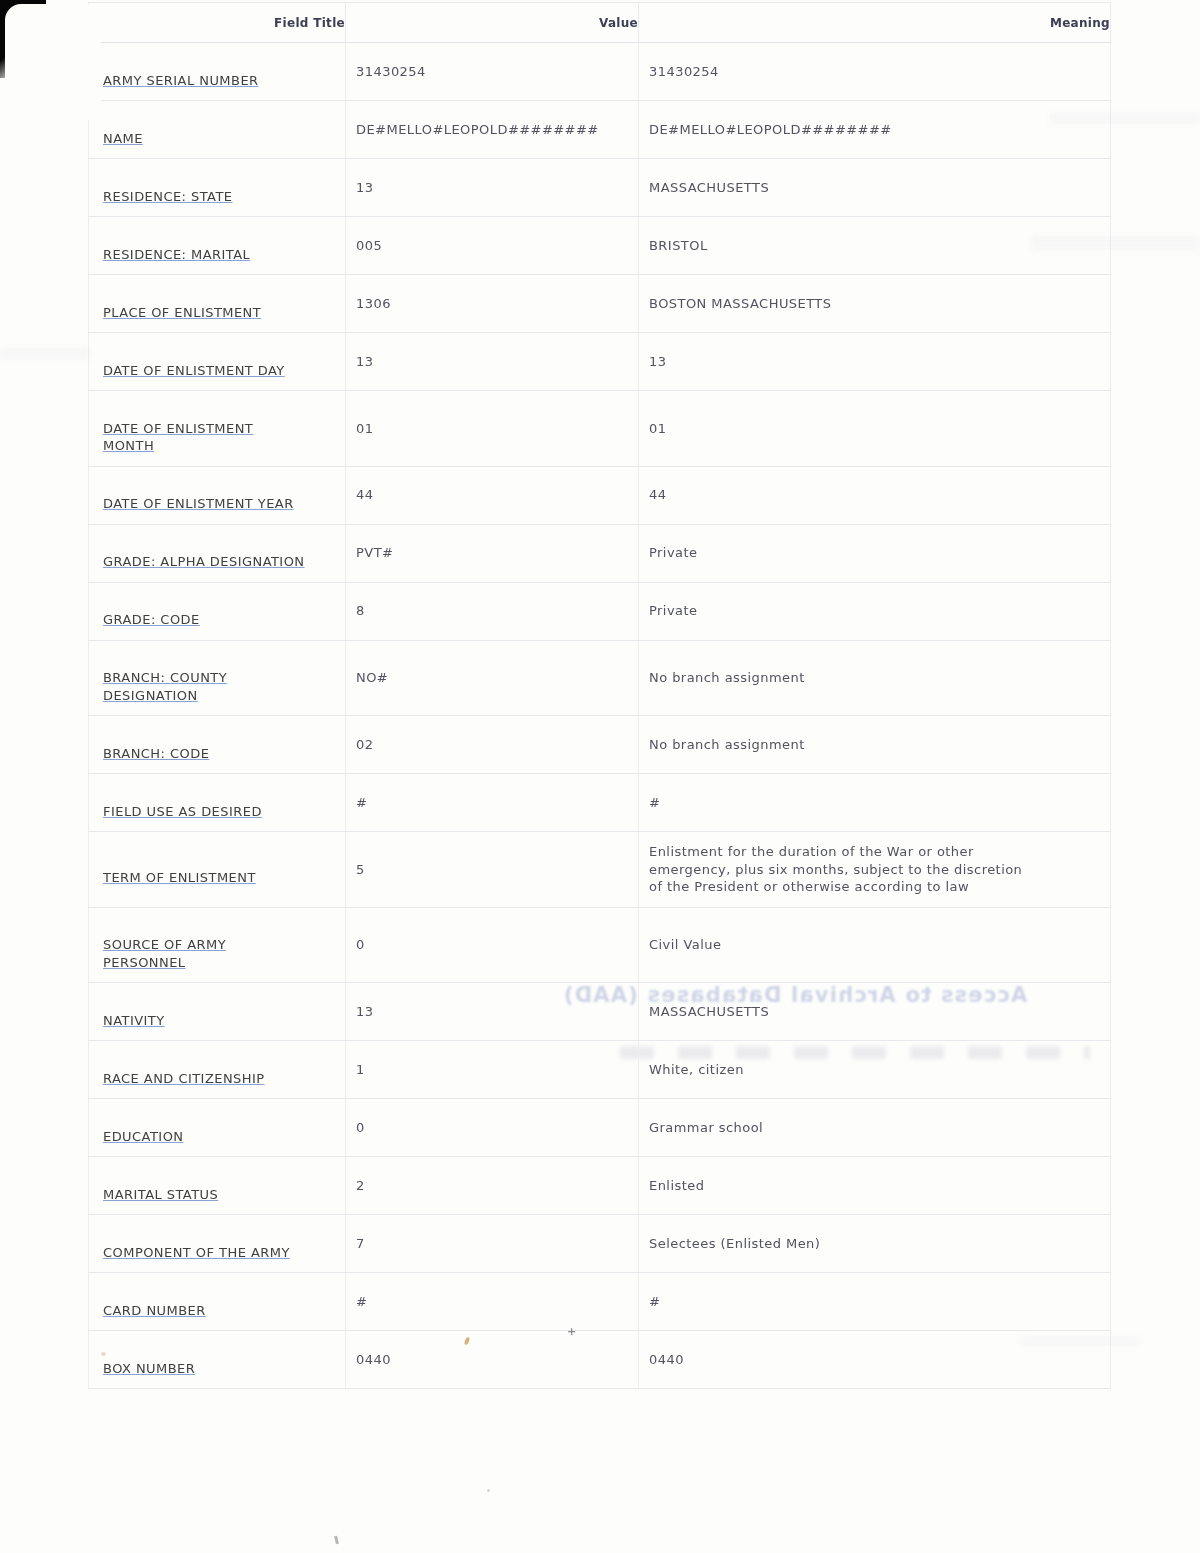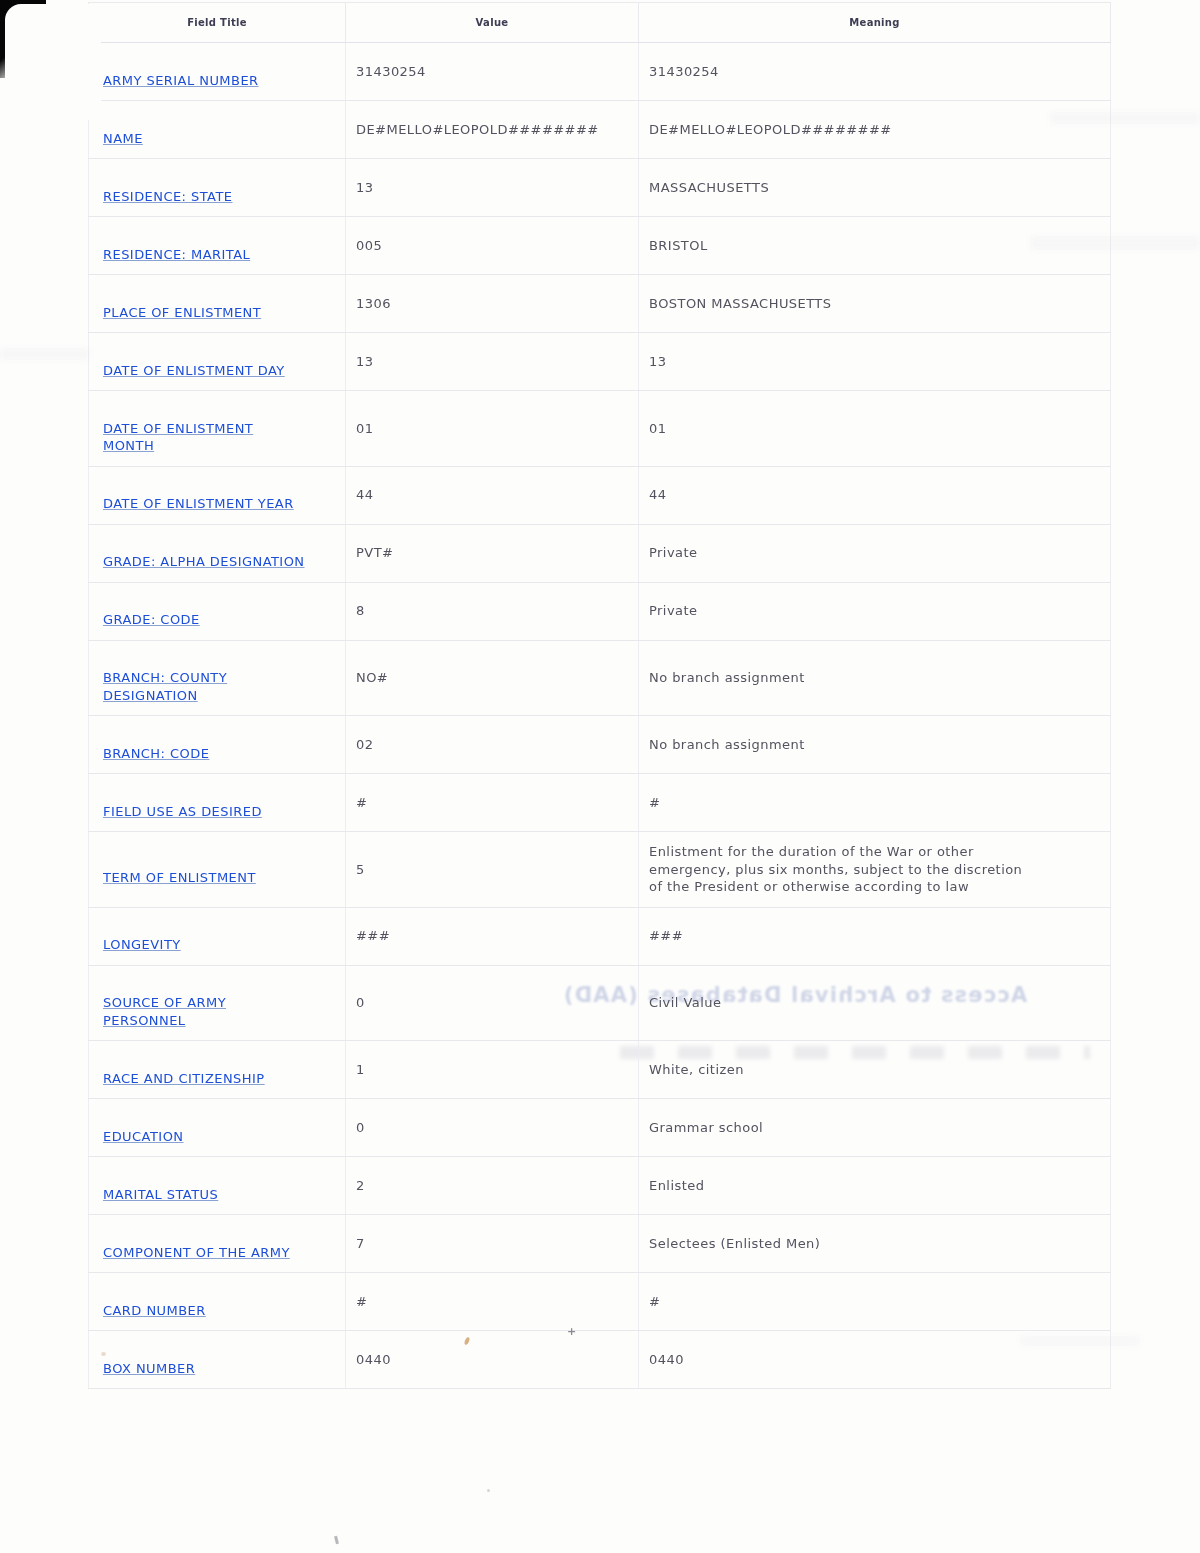--- a/index.html
+++ b/index.html
@@ -35,37 +35,37 @@
   table.aad-table {
     position:absolute; left:88px; top:2px; width:1022px;
     border-collapse:collapse; table-layout:fixed;
   }
   col.c-field   { width:257px; }
   col.c-value   { width:293px; }
   col.c-meaning { width:472px; }
 
   th {
     height:40px;
-    font-size:10px; font-weight:bold; letter-spacing:0.3px;
-    color:#3d3d54; text-align:center; vertical-align:middle;
+    font-size:12px; font-weight:bold; letter-spacing:0.3px;
+    color:#3d3d54; text-align:right; vertical-align:middle;
     border:1px solid #e9e9ee; border-bottom-color:#e2e2e8;
   }
   td {
     font-size:13px; line-height:17.5px; letter-spacing:0.45px;
     color:#53535f;
     vertical-align:middle;
     padding:11px 10px;
     height:18px;
     border-top:1px solid #e7e7ec; border-bottom:1px solid #e7e7ec;
     border-left:1px solid #eeeef2; border-right:1px solid #eeeef2;
     white-space:pre-line;
   }
   td.cell-field { padding-left:14px; }
   td.cell-field a {
-    color:#1d4ed8;
+    color:#404040;
     text-decoration:underline;
     text-decoration-color:#8aa2d2;
     cursor:pointer;
   }
 
   
   .corner-black {
     position:absolute; top:0; left:0; width:46px; height:78px;
     background:linear-gradient(140deg, #060607 52%, rgba(6,6,7,0) 80%);
     filter:blur(0.7px);
@@ -226,37 +226,37 @@
     <tr>
       <td class="cell-field">
         <a>TERM OF ENLISTMENT</a>
       </td>
       <td class="cell-value">5</td>
       <td class="cell-meaning">Enlistment for the duration of the War or other
 emergency, plus six months, subject to the discretion
 of the President or otherwise according to law</td>
     </tr>
 
-    <tr>
-      <td class="cell-field">
-        <a>LONGEVITY</a>
-      </td>
-      <td class="cell-value">###</td>
-      <td class="cell-meaning">###</td>
-    </tr>
 
     <tr>
       <td class="cell-field">
         <a>SOURCE OF ARMY
 PERSONNEL</a>
       </td>
       <td class="cell-value">0</td>
       <td class="cell-meaning">Civil Value</td>
     </tr>
 
+    <tr>
+      <td class="cell-field">
+        <a>NATIVITY</a>
+      </td>
+      <td class="cell-value">13</td>
+      <td class="cell-meaning">MASSACHUSETTS</td>
+    </tr>
 
 
     <tr>
       <td class="cell-field">
         <a>RACE AND CITIZENSHIP</a>
       </td>
       <td class="cell-value">1</td>
       <td class="cell-meaning">White, citizen</td>
     </tr>
 

